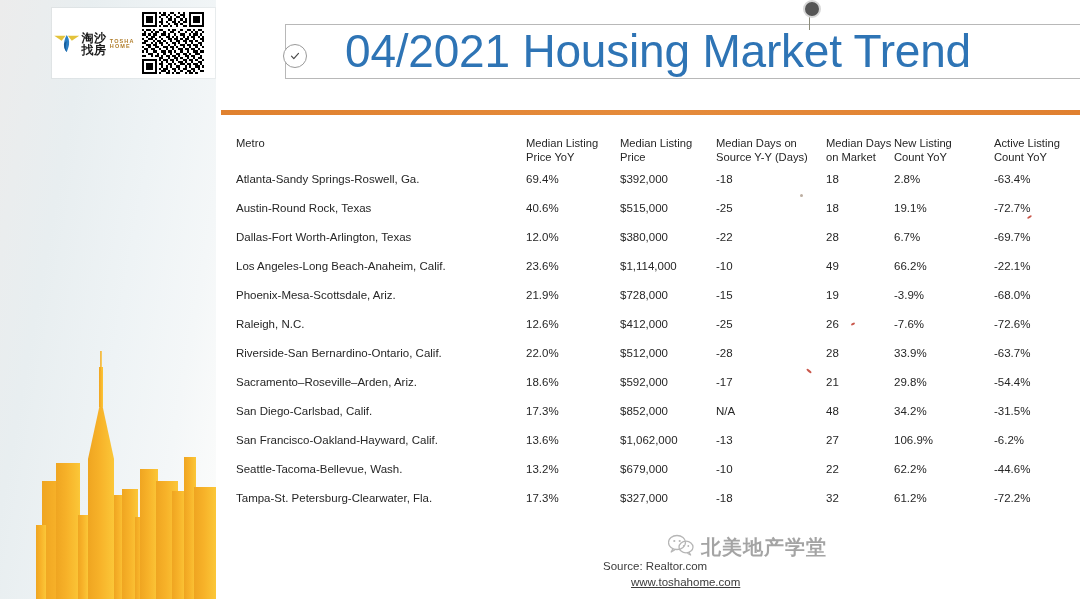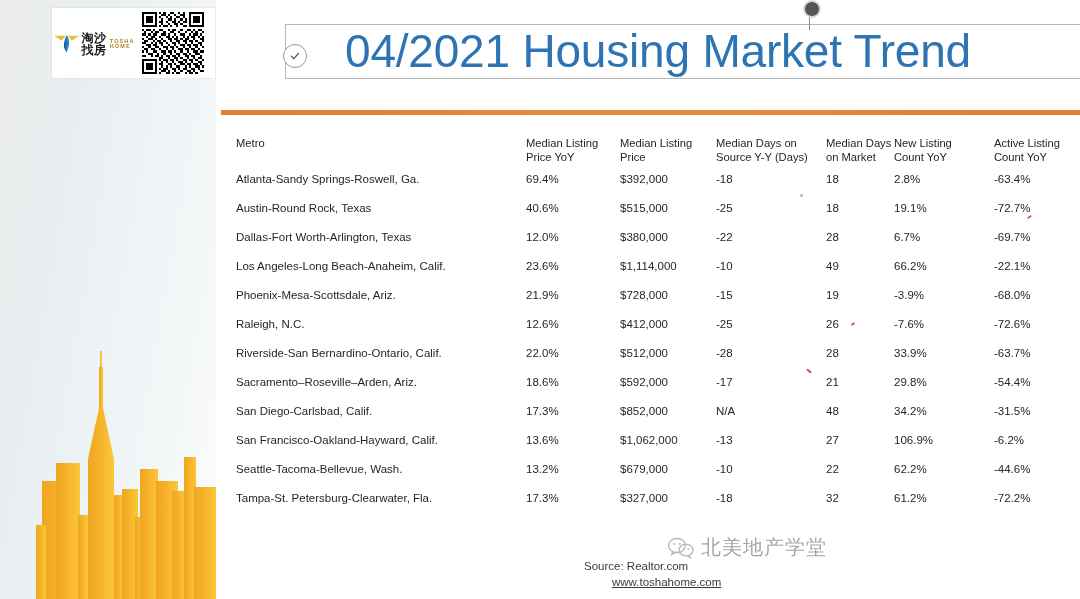--- a/index.html
+++ b/index.html
@@ -72,29 +72,29 @@
   .c-mlpyoy{width:94px;}
   .c-mlp{width:96px;}
   .c-mdomyy{width:110px;}
   .c-mdom{width:68px;}
   .c-nlc{width:100px;margin-left:45px;}
   .c-alc{width:100px;}
   th.c-metro{padding-left:20px;}
 
   
   #source{
-    position:absolute;left:584px;top:558px;color:#3b3b3b;font-size:11.5px;line-height:16px;
+    position:absolute;left:603px;top:558px;color:#3b3b3b;font-size:11.5px;line-height:16px;
     white-space:nowrap;
   }
   #srcurl{display:block;text-decoration:underline;color:#3b3b3b;margin-left:28px;}
 
   
   #watermark{
-    position:absolute;left:668px;top:534px;display:flex;align-items:center;gap:7px;
-    opacity:.62;pointer-events:none;
+    position:absolute;left:668px;top:534px;display:flex;gap:7px;
+    opacity:.62;pointer-events:none;font-weight:bold;
   }
   #wm-text{
     font-family:"DejaVu Sans",sans-serif;font-size:20px;color:#6e6e6e;letter-spacing:1px;
     white-space:nowrap;
   }
   
   .speck{position:absolute;background:#c0392b;border-radius:40%;opacity:.85;}
 </style>
 </head>
 <body>

